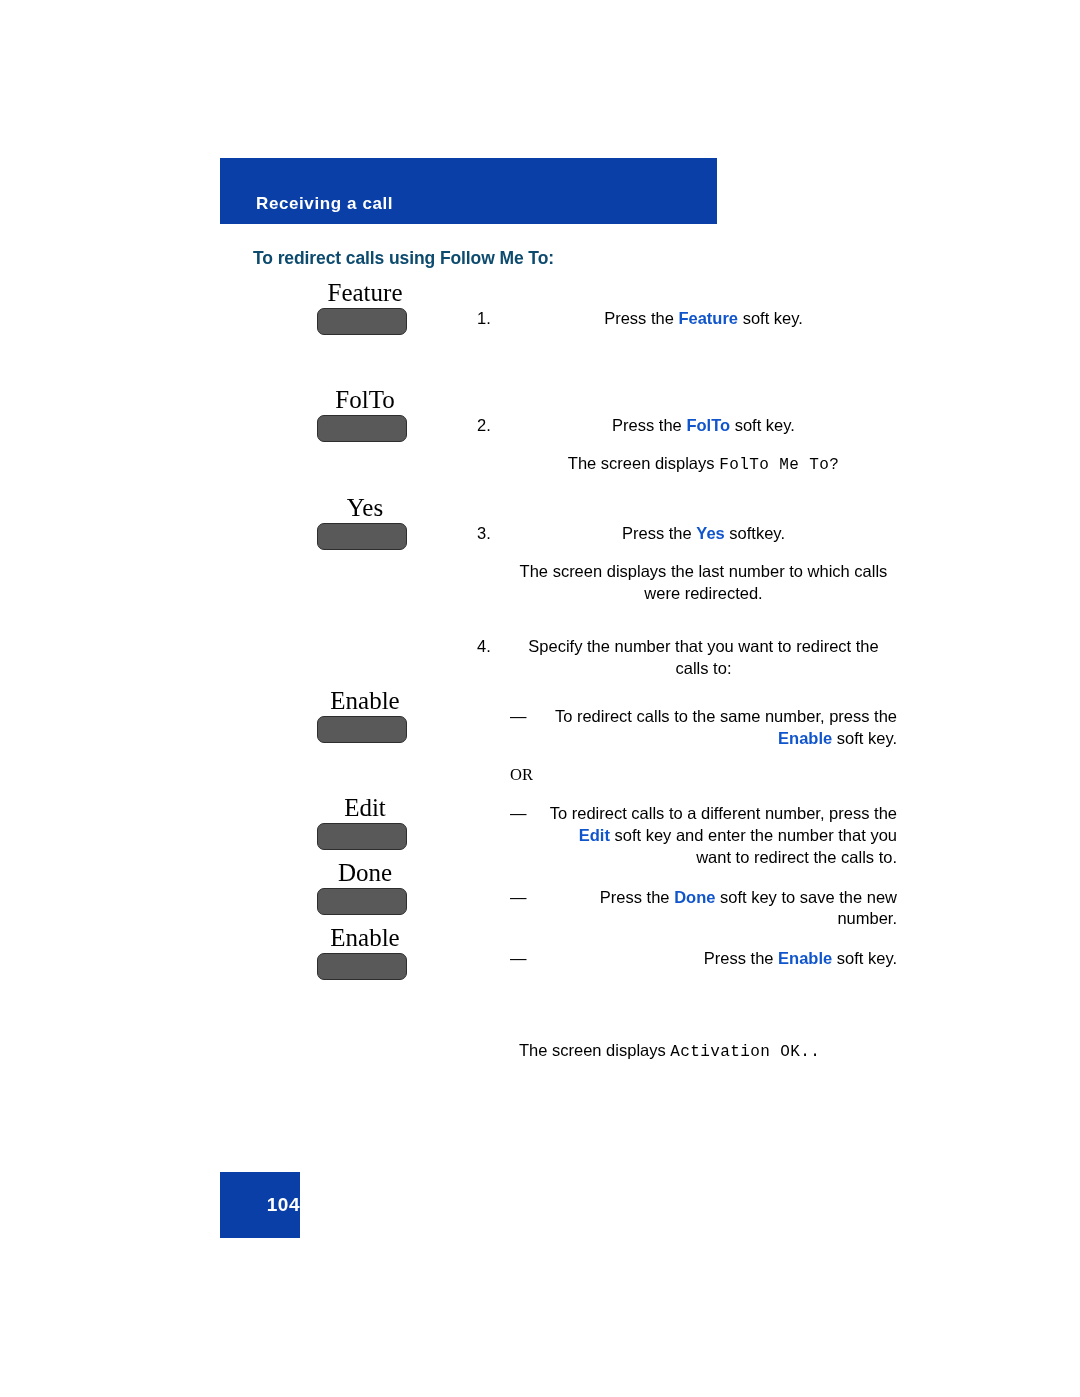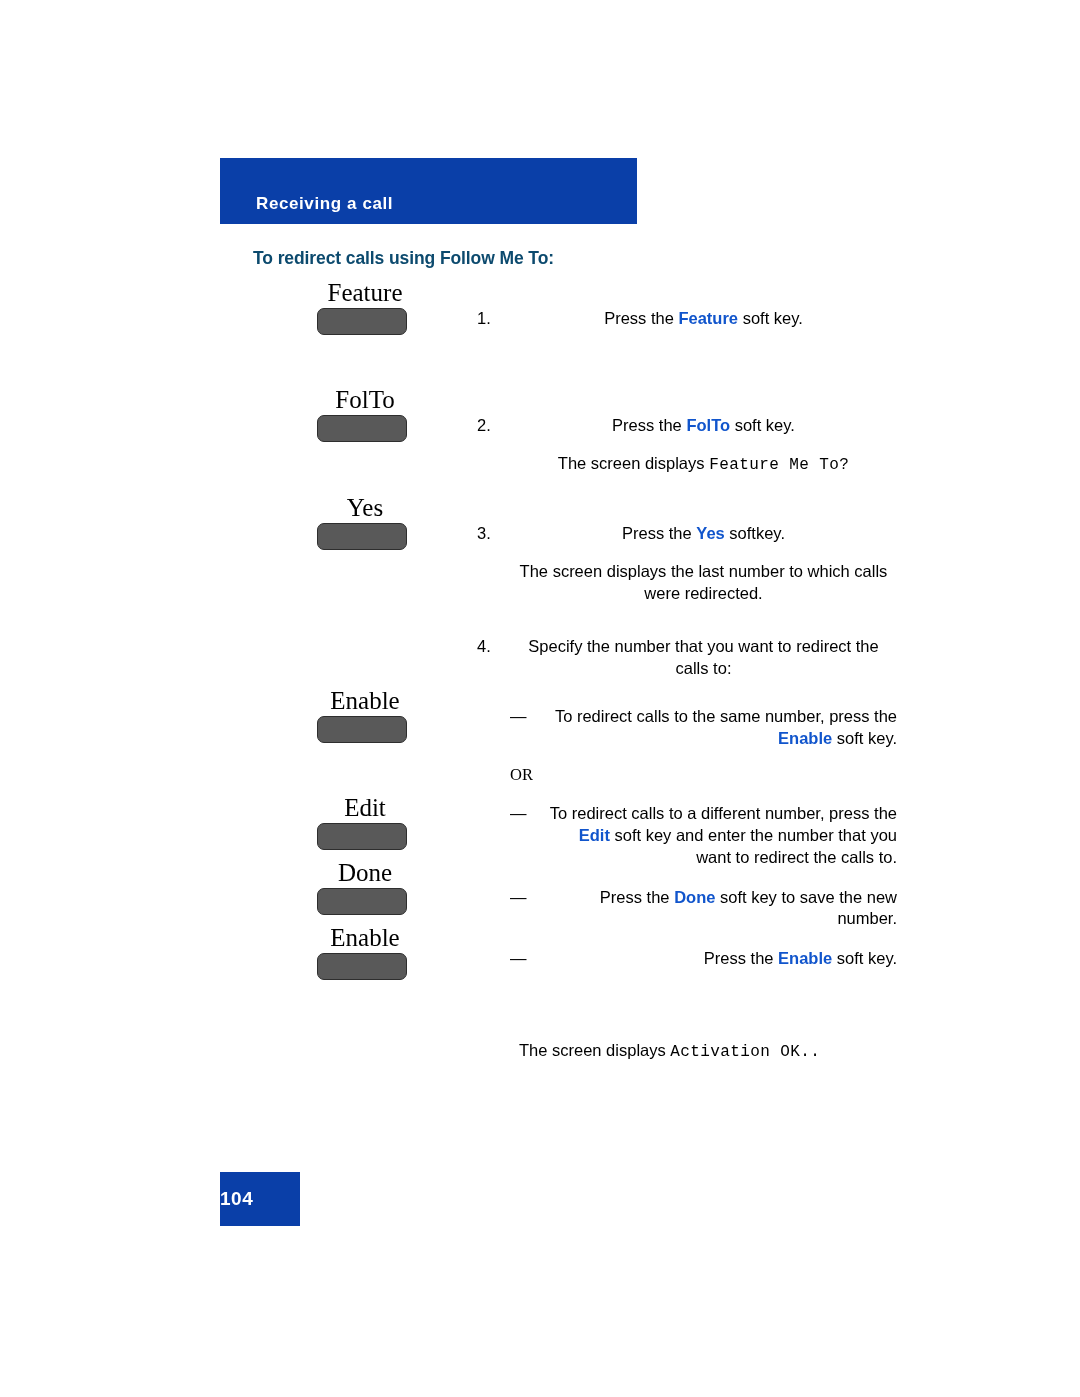--- a/index.html
+++ b/index.html
@@ -18,21 +18,21 @@
     position: absolute;
     inset: 0;
     background: #ffffff;
   }
 
   
   .section-banner {
     position: absolute;
     left: 220px;
     top: 158px;
-    width: 417px;
+    width: 497px;
     height: 66px;
     background: #0a3fa8;
     display: flex;
     align-items: flex-end;
   }
   .section-banner-label {
     color: #ffffff;
     font-family: "Liberation Sans", sans-serif;
     font-weight: bold;
     font-size: 17px;
@@ -146,25 +146,25 @@
     width: 420px;
     font-size: 16.5px;
   }
 
   
   .page-number-box {
     position: absolute;
     left: 220px;
     top: 1172px;
     width: 80px;
-    height: 54px;
+    height: 66px;
     background: #0a3fa8;
     display: flex;
     align-items: center;
-    justify-content: flex-start;
+    justify-content: flex-end;
   }
   .page-number-label {
     color: #ffffff;
     font-weight: bold;
     font-size: 19px;
     letter-spacing: 0.5px;
   }
 </style>
 </head>
 <body>
@@ -212,21 +212,21 @@
       <div class="step" style="top: 28px;">
         <div class="step-number">1.</div>
         <div class="step-body">
           <div class="step-para"><span>Press the </span><span class="keyname">Feature</span><span> soft key.</span></div>
         </div>
       </div>
       <div class="step" style="top: 135px;">
         <div class="step-number">2.</div>
         <div class="step-body">
           <div class="step-para"><span>Press the </span><span class="keyname">FolTo</span><span> soft key.</span></div>
-          <div class="step-para"><span>The screen displays </span><span class="screen-text">Feature Me To?</span></div>
+          <div class="step-para"><span>The screen displays </span><span class="screen-text">FolTo Me To?</span></div>
         </div>
       </div>
       <div class="step" style="top: 243px;">
         <div class="step-number">3.</div>
         <div class="step-body">
           <div class="step-para"><span>Press the </span><span class="keyname">Yes</span><span> softkey.</span></div>
           <div class="step-para"><span>The screen displays the last number to which calls were redirected.</span></div>
         </div>
       </div>
       <div class="step" style="top: 356px;">

